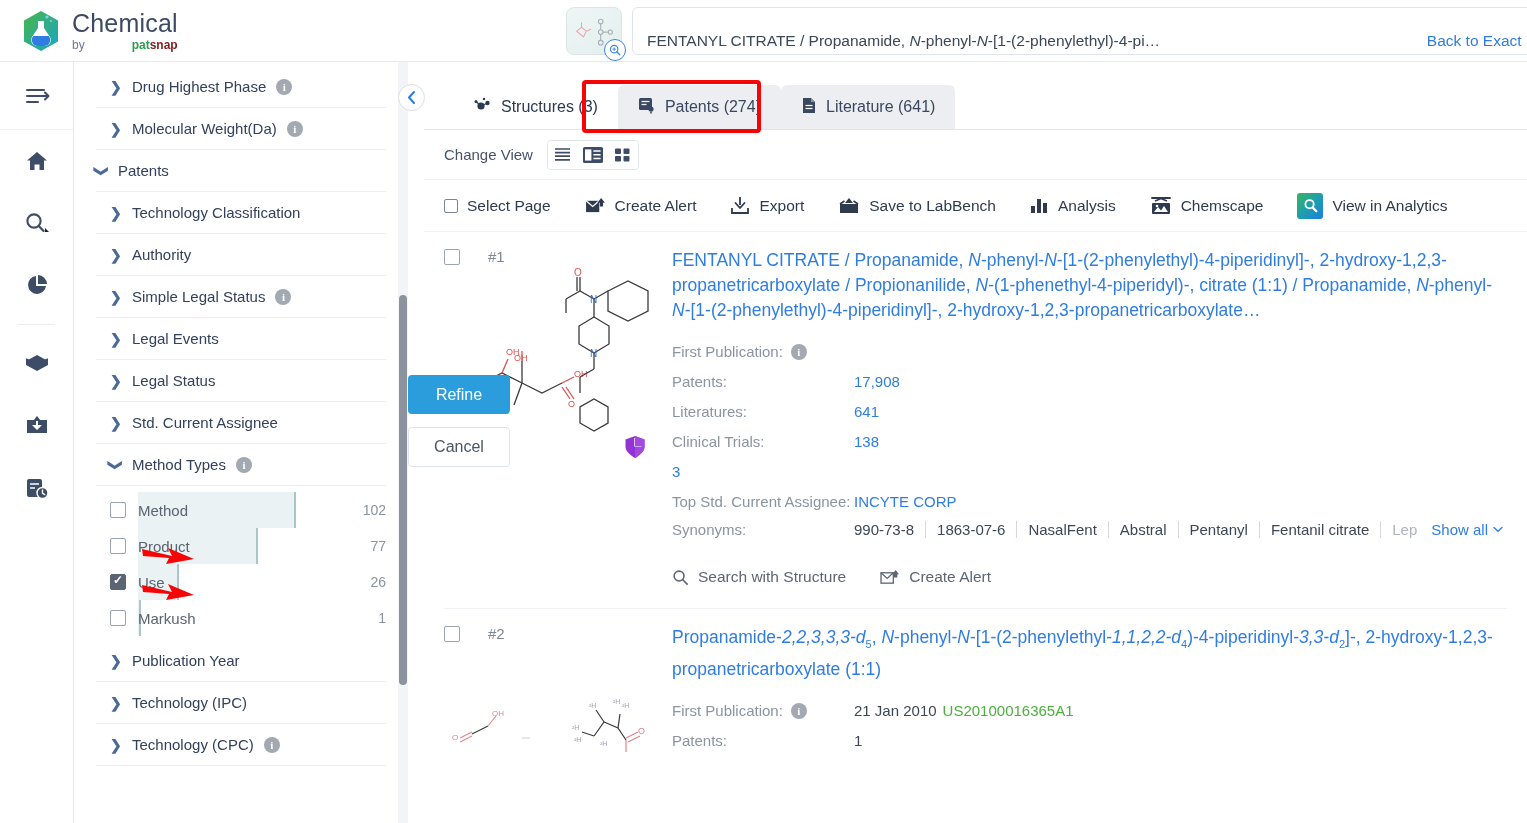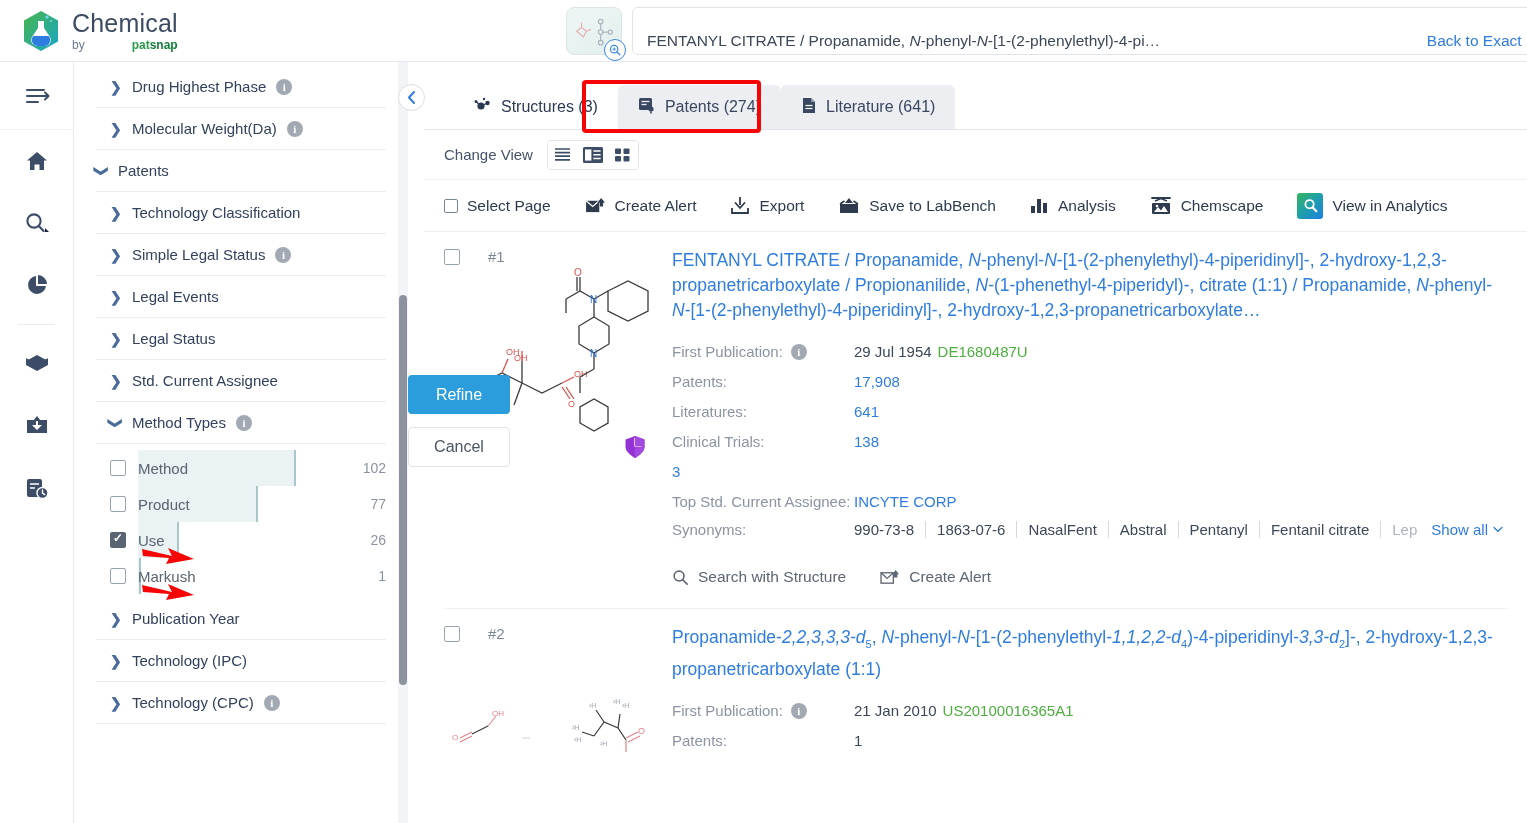--- a/index.html
+++ b/index.html
@@ -27,21 +27,21 @@
     width: 38px; height: 42px;
   }
   .brand-text { margin-left: 12px; line-height: 1; }
   .brand-title {
     font-size: 25px; color: #3c4a62; letter-spacing: .2px; font-weight: 400;
   }
   .brand-sub {
     font-size: 12px; margin-top: 3px; color: #6b7a90; display: flex; gap: 4px; align-items: baseline;
   }
   .brand-sub .pat { color: #2b9b4e; font-weight: bold; padding-left: 43px; }
-  .brand-sub .snap { color: #15803d; font-weight: bold; }
+  .brand-sub .snap { color: #7f1d1d; font-weight: bold; }
 
   
   .search-cluster {
     position: absolute; left: 566px; top: 7px;
     display: flex; align-items: flex-start;
   }
   .struct-btn {
     width: 56px; height: 48px; border-radius: 8px;
     background: linear-gradient(145deg,#eef6f4,#e3f0ee);
     border: 1px solid #dbe6e4;
@@ -409,20 +409,24 @@
       <div class="frow group">
         <span class="chev down"></span>
         <span>Patents</span>
       </div>
       <div class="frow sub">
         <span class="chev right"></span>
         <span>Technology Classification</span>
       </div>
       <div class="frow sub">
         <span class="chev right"></span>
+        <span>Authority</span>
+      </div>
+      <div class="frow sub">
+        <span class="chev right"></span>
         <span>Simple Legal Status</span>
         <span class="info-i">i</span>
       </div>
       <div class="frow sub">
         <span class="chev right"></span>
         <span>Legal Events</span>
       </div>
       <div class="frow sub">
         <span class="chev right"></span>
         <span>Legal Status</span>
@@ -704,21 +708,20 @@
       </div>
 
       <div class="res-body">
         <div class="res-title" id="r1title"><span>FENTANYL CITRATE / Propanamide, </span><i>N</i><span>-phenyl-</span><i>N</i><span>-[1-(2-phenylethyl)-4-piperidinyl]-, 2-hydroxy-1,2,3-propanetricarboxylate / Propionanilide, </span><i>N</i><span>-(1-phenethyl-4-piperidyl)-, citrate (1:1) / Propanamide, </span><i>N</i><span>-phenyl-</span><i>N</i><span>-[1-(2-phenylethyl)-4-piperidinyl]-, 2-hydroxy-1,2,3-propanetricarboxylate…</span></div>
         <div class="fields" id="r1fields">
             <div class="field">
               <div class="fl">
                 <span>First Publication:</span>
                 <span class="info-i">i</span>
               </div>
-              <div class="fv">29 Jul 1954<span class="pubnum">DE1680487U</span></div>
             </div>
             <div class="field">
               <div class="fl">
                 <span>Patents:</span>
               </div>
               <div class="fv link">17,908</div>
             </div>
             <div class="field">
               <div class="fl">
                 <span>Literatures:</span>

